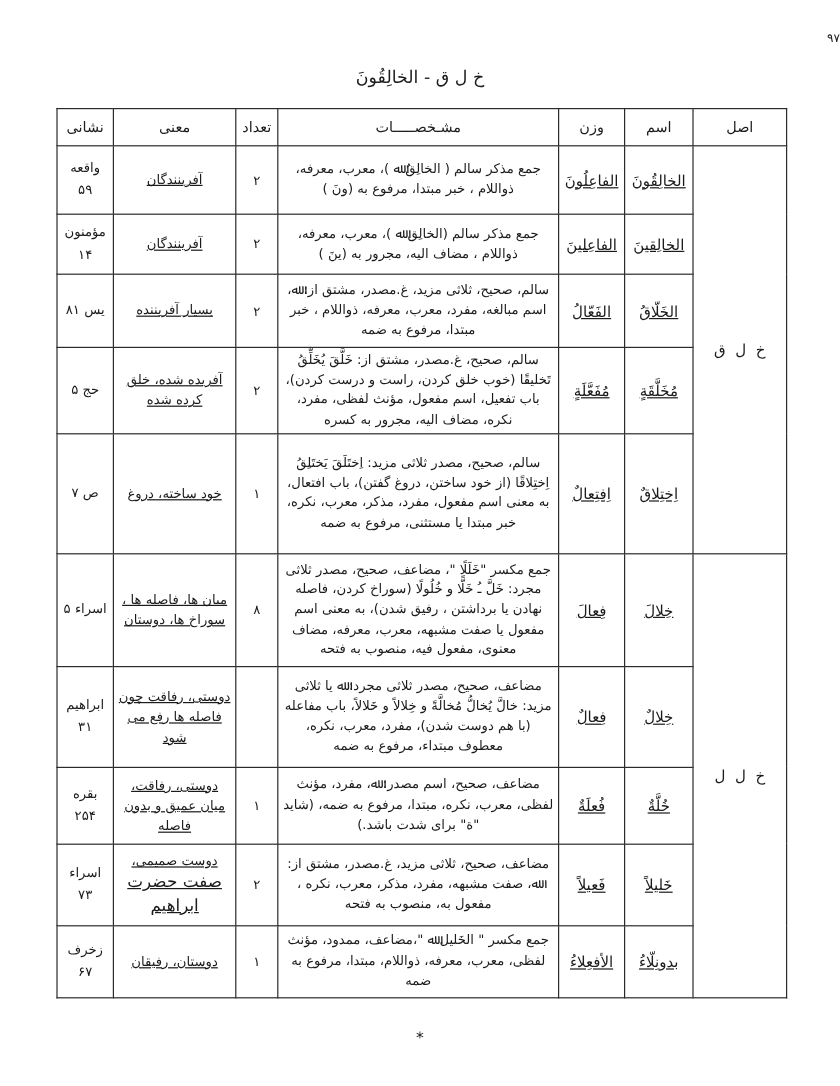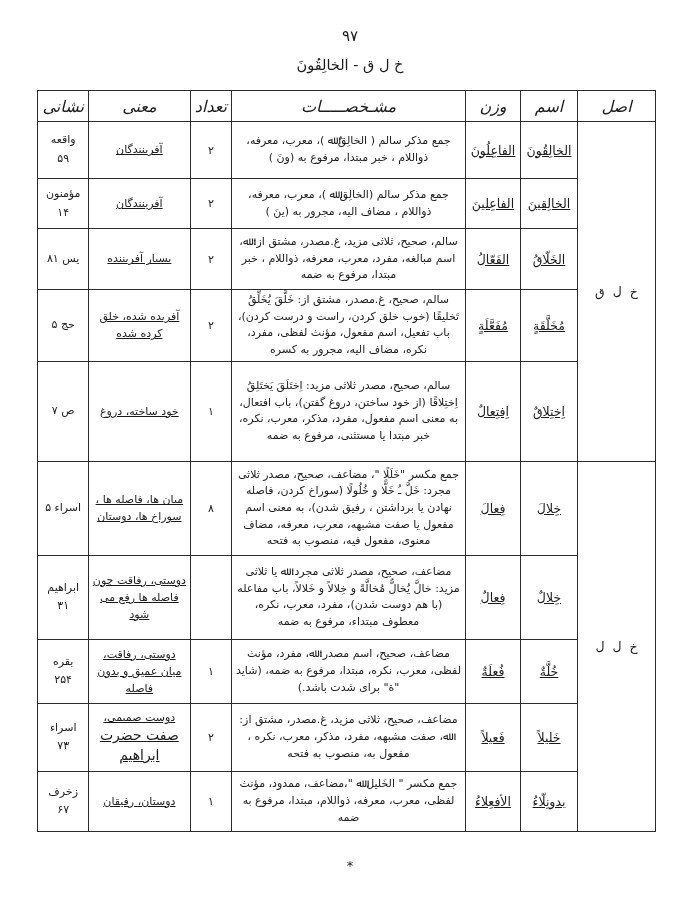--- a/index.html
+++ b/index.html
@@ -1,28 +1,28 @@
 <!DOCTYPE html>
 <html lang="fa" dir="rtl"><head>
 <meta charset="utf-8">
 <style>
   html,body{margin:0;padding:0;}
   body{
     width:700px;height:905px;position:relative;background:#ffffff;
     font-family:"DejaVu Sans", sans-serif;color:#1b1b1b;direction:rtl;
   }
-  .page-number{position:absolute;top:27px;left:0;width:700px;text-align:center;font-size:15px;letter-spacing:1px;}
+  .page-number{position:absolute;top:27px;left:0;width:700px;font-size:10px;letter-spacing:1px;}
   .page-title{position:absolute;top:57px;left:0;width:700px;text-align:center;font-size:14.5px;}
   .table-wrap{position:absolute;top:90px;right:44px;}
   table.morph{border-collapse:collapse;table-layout:fixed;direction:rtl;background:#fff;}
   table.morph td, table.morph th{
     border:1.4px solid #2b2b2b;text-align:center;vertical-align:middle;
     padding:2px 4px;overflow:hidden;
   }
-  th{font-weight:normal;font-size:16px;padding:6px 2px;font-style:italic;}
+  th{font-weight:normal;font-size:12px;padding:6px 2px;}
   th.details-h{letter-spacing:1px;}
   .root-cell{vertical-align:top;padding-top:13px;font-size:12.5px;word-spacing:4px;}
   .noun-cell,.pattern-cell{font-size:12.5px;text-decoration:underline;}
   .details-cell{font-size:11px;line-height:1.52;padding:5px 9px;}
   .count-cell{font-size:11px;}
   .meaning-cell{font-size:11px;line-height:1.55;padding:4px 6px;text-decoration:underline;}
   .meaning-note{font-size:14px;line-height:1.4;}
   .reference-cell{font-size:11px;line-height:1.7;white-space:pre-line;margin-left:28px;}
   .footer-mark{position:absolute;top:858px;left:0;width:700px;text-align:center;font-size:13px;}
 </style>

